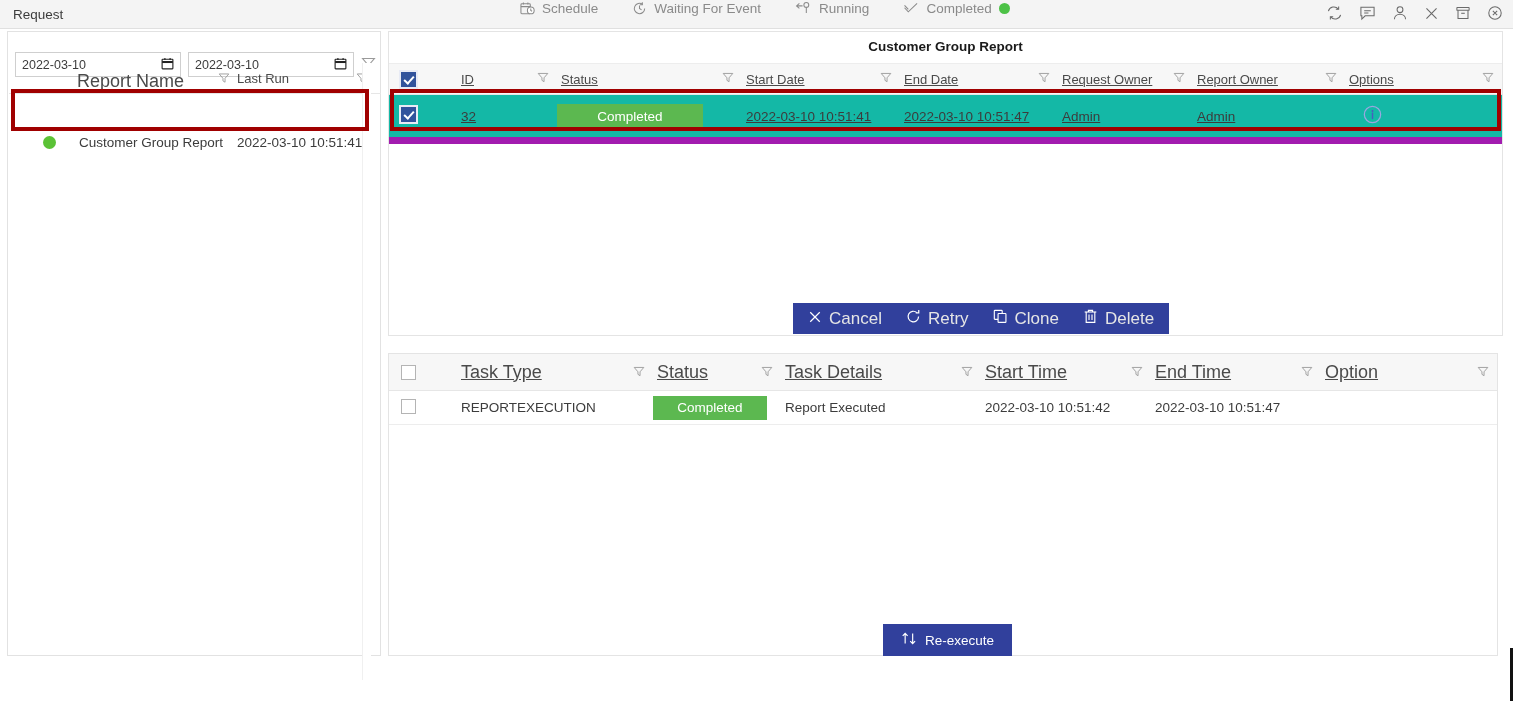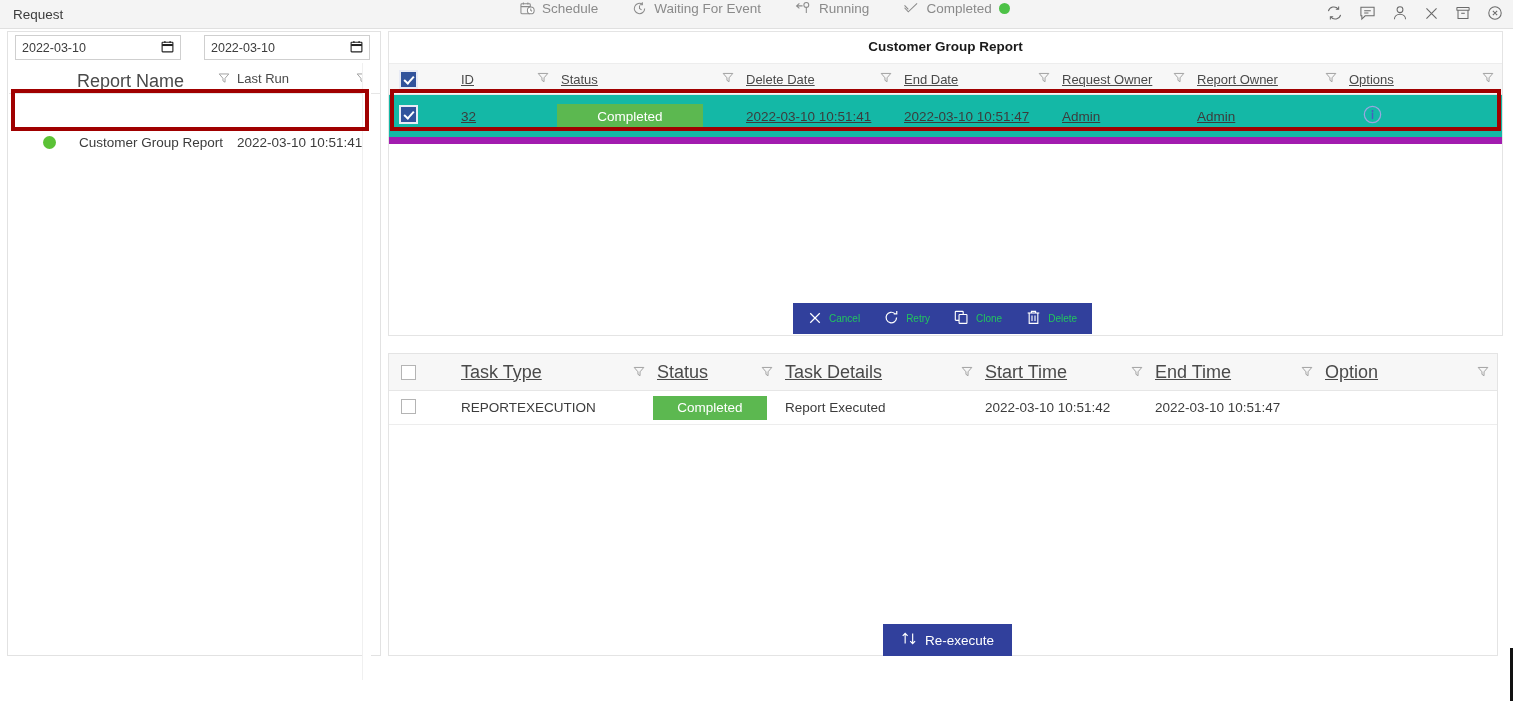--- a/index.html
+++ b/index.html
@@ -77,24 +77,24 @@
   .left-panel {
     position: absolute;
     left: 7px; top: 31px;
     width: 374px; height: 625px;
     background: #ffffff;
     border: 1px solid #e2e2e2;
     box-sizing: border-box;
   }
   .date-row {
     position: absolute;
-    left: 7px; top: 3px;
-    display: flex;
-    align-items: center;
-    gap: 23px;
+    left: 7px; top: 20px;
+    display: flex;
+    align-items: center;
+    gap: 7px;
   }
   .date-input {
     width: 166px; height: 25px;
     border: 1px solid #cfcfcf;
     background: #fff;
     box-sizing: border-box;
     display: flex;
     align-items: center;
     padding: 0 6px;
     font-size: 12.5px;
@@ -260,22 +260,22 @@
     background: #31409c;
     display: flex;
     align-items: center;
     padding: 0 15px;
     gap: 24px;
   }
   .act {
     display: flex;
     align-items: center;
     gap: 7px;
-    color: #22c55e;
-    font-size: 10px;
+    color: #e5e5e5;
+    font-size: 17px;
     cursor: pointer;
     white-space: nowrap;
   }
 
   
   .bot-panel {
     position: absolute;
     left: 388px; top: 353px;
     width: 1110px; height: 303px;
     background: #ffffff;
@@ -559,21 +559,21 @@
               <span class="th-label">Status</span>
               <span class="th-funnel funnel">
                 <svg width="12" height="12" viewBox="0 0 16 16" fill="none" stroke="#9a9a9a" stroke-width="1.2">
                     <path d="M1.6 2.6h12.8L9.4 8.4v5.2L6.6 11.8V8.4z"></path>
                   </svg>
               </span>
             </div>
           </th>
           <th>
             <div class="th-inner">
-              <span class="th-label">Delete Date</span>
+              <span class="th-label">Start Date</span>
               <span class="th-funnel funnel">
                 <svg width="12" height="12" viewBox="0 0 16 16" fill="none" stroke="#9a9a9a" stroke-width="1.2">
                     <path d="M1.6 2.6h12.8L9.4 8.4v5.2L6.6 11.8V8.4z"></path>
                   </svg>
               </span>
             </div>
           </th>
           <th>
             <div class="th-inner">
               <span class="th-label">End Date</span>

